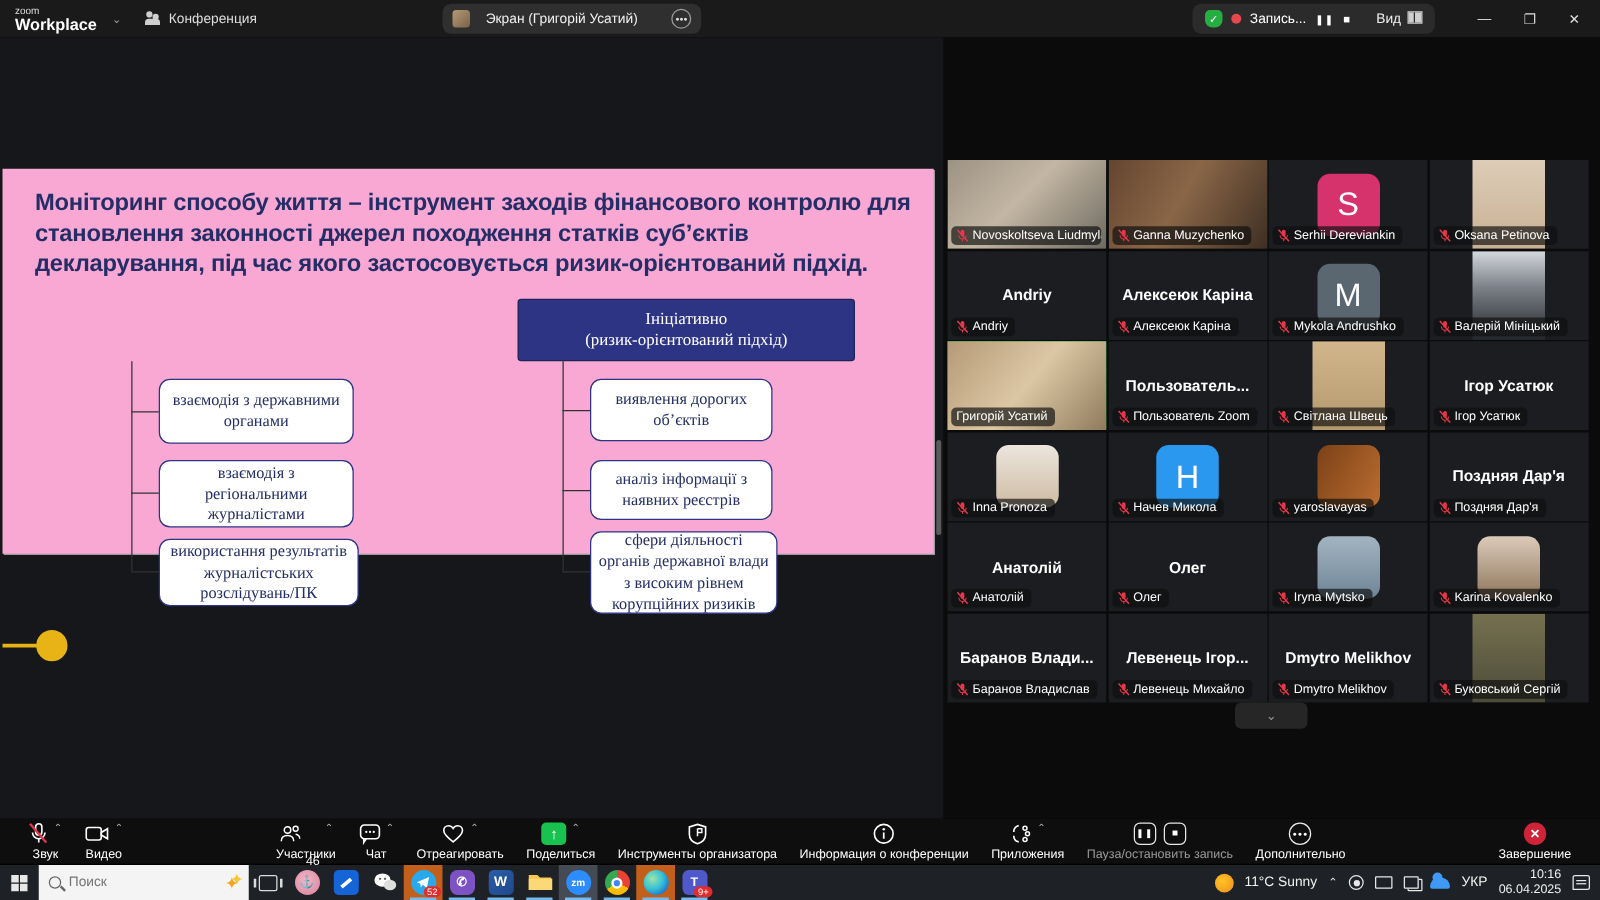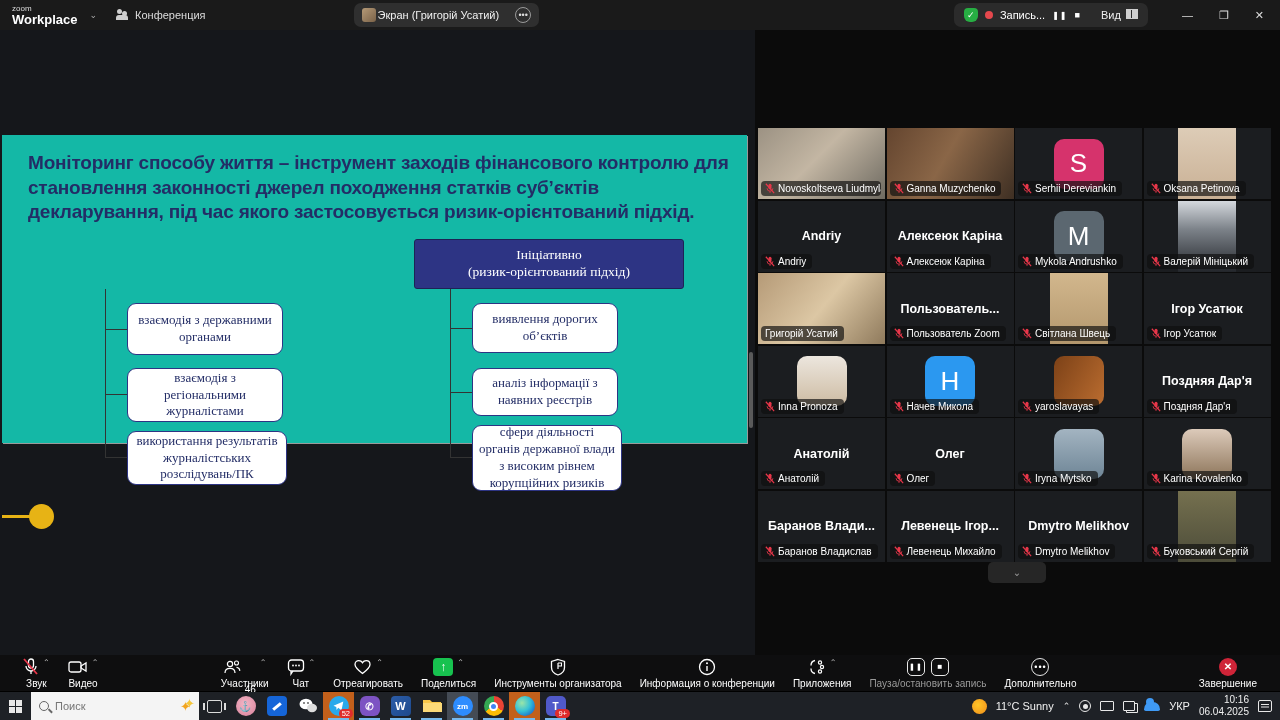--- a/index.html
+++ b/index.html
@@ -12,37 +12,37 @@
   .logo { display:flex; flex-direction:column; line-height:1; margin-left:6px; }
   .logo .l1 { font-size:8px; color:#ddd; }
   .logo .l2 { font-size:13px; font-weight:bold; color:#fff; }
   .chev { color:#aaa; font-size:9px; margin:0 10px 0 12px; }
   .tab-meeting { display:flex; align-items:center; gap:6px; font-size:11px; color:#ddd; padding:4px 8px; }
   .ppl-ico { width:14px; height:12px; position:relative; }
   .ppl-ico i, .ppl-ico b { position:absolute; background:#cfcfcf; border-radius:50%; }
   .ppl-ico i { width:5px; height:5px; left:2px; top:0; }
   .ppl-ico b { width:5px; height:5px; left:7px; top:2px; }
   .ppl-ico::after { content:""; position:absolute; left:1px; top:6px; width:12px; height:5px; background:#cfcfcf; border-radius:3px 3px 0 0; }
-  .tab-screen { display:flex; align-items:center; gap:2px; background:#2f2f2f; border-radius:7px; height:24px; padding:0 8px; margin-left:140px; font-size:11px; color:#f0f0f0; }
+  .tab-screen { display:flex; align-items:center; gap:13px; background:#2f2f2f; border-radius:7px; height:24px; padding:0 8px; margin-left:140px; font-size:11px; color:#f0f0f0; }
   .tab-thumb { width:14px; height:14px; border-radius:3px; background:linear-gradient(135deg,#b59a77,#7a6248); }
   .tab-more { width:16px; height:16px; border:1px solid #9a9a9a; border-radius:50%; display:flex; align-items:center; justify-content:center; font-size:9px; color:#ddd; margin-left:14px; }
   .tb-right { margin-left:auto; display:flex; align-items:center; gap:0; }
   .rec-pill { display:flex; align-items:center; gap:7px; background:#2b2b2b; border-radius:7px; height:24px; padding:0 10px; font-size:11px; }
   .shield { width:14px; height:14px; background:#27ae43; border-radius:4px 4px 6px 6px; display:flex; align-items:center; justify-content:center; font-size:9px; color:#fff; }
   .recdot { width:8px; height:8px; border-radius:50%; background:#e5484d; }
   .pauseg { font-size:8px; letter-spacing:1px; color:#fff; }
   .stopg { font-size:9px; color:#fff; }
   .view-lab { display:flex; align-items:flex-start; gap:5px; margin-left:14px; font-size:11px; color:#eee; }
   .grid-ico { width:12px; height:10px; background:linear-gradient(#cfcfcf,#cfcfcf); border:1px solid #cfcfcf; position:relative; }
   .grid-ico::after{ content:""; position:absolute; left:4px; top:0; bottom:0; width:1px; background:#2b2b2b; }
   .win-btns { display:flex; align-items:center; gap:26px; margin:0 10px 0 34px; color:#ddd; font-size:11px; }
 
   
   .shared { position:absolute; left:0; top:30px; width:755px; height:625px; background:#15171b; }
-  .slide { position:absolute; left:2px; top:105px; width:745px; height:308px; background:#14b8a6; box-shadow:1px 1px 0 #9a9a9a; }
+  .slide { position:absolute; left:2px; top:105px; width:745px; height:308px; background:#f9a8d4; box-shadow:1px 1px 0 #9a9a9a; }
   .slide-title { position:absolute; left:26px; top:16px; width:706px; font-size:19px; font-weight:bold; color:#232d66; line-height:1.3; letter-spacing:-0.2px; }
   .hdr-box { position:absolute; background:#2d3484; border:1px solid #1d2355; border-radius:3px; color:#fff; font-family:"Liberation Serif", serif; font-size:13.5px; text-align:center; display:flex; flex-direction:column; justify-content:center; line-height:1.25; padding:2px 6px; }
   .child-box { position:absolute; background:#fff; border:1.5px solid #2d3484; border-radius:9px; color:#232d66; font-family:"Liberation Serif", serif; font-size:13px; text-align:center; display:flex; align-items:center; justify-content:center; line-height:1.3; padding:2px 6px; }
   .conn { position:absolute; background:#333; }
   .yellow-line { position:absolute; left:0; top:380px; width:32px; height:3px; background:#e7b315; }
   .yellow-dot { position:absolute; left:27px; top:369px; width:25px; height:25px; border-radius:50%; background:#e7b315; }
   .shared-scrollbar { position:absolute; right:2px; top:322px; width:4px; height:76px; background:#5a5a5a; border-radius:2px; }
 
   
   .gallery { position:absolute; left:755px; top:30px; width:525px; height:625px; background:#0b0b0b; }

